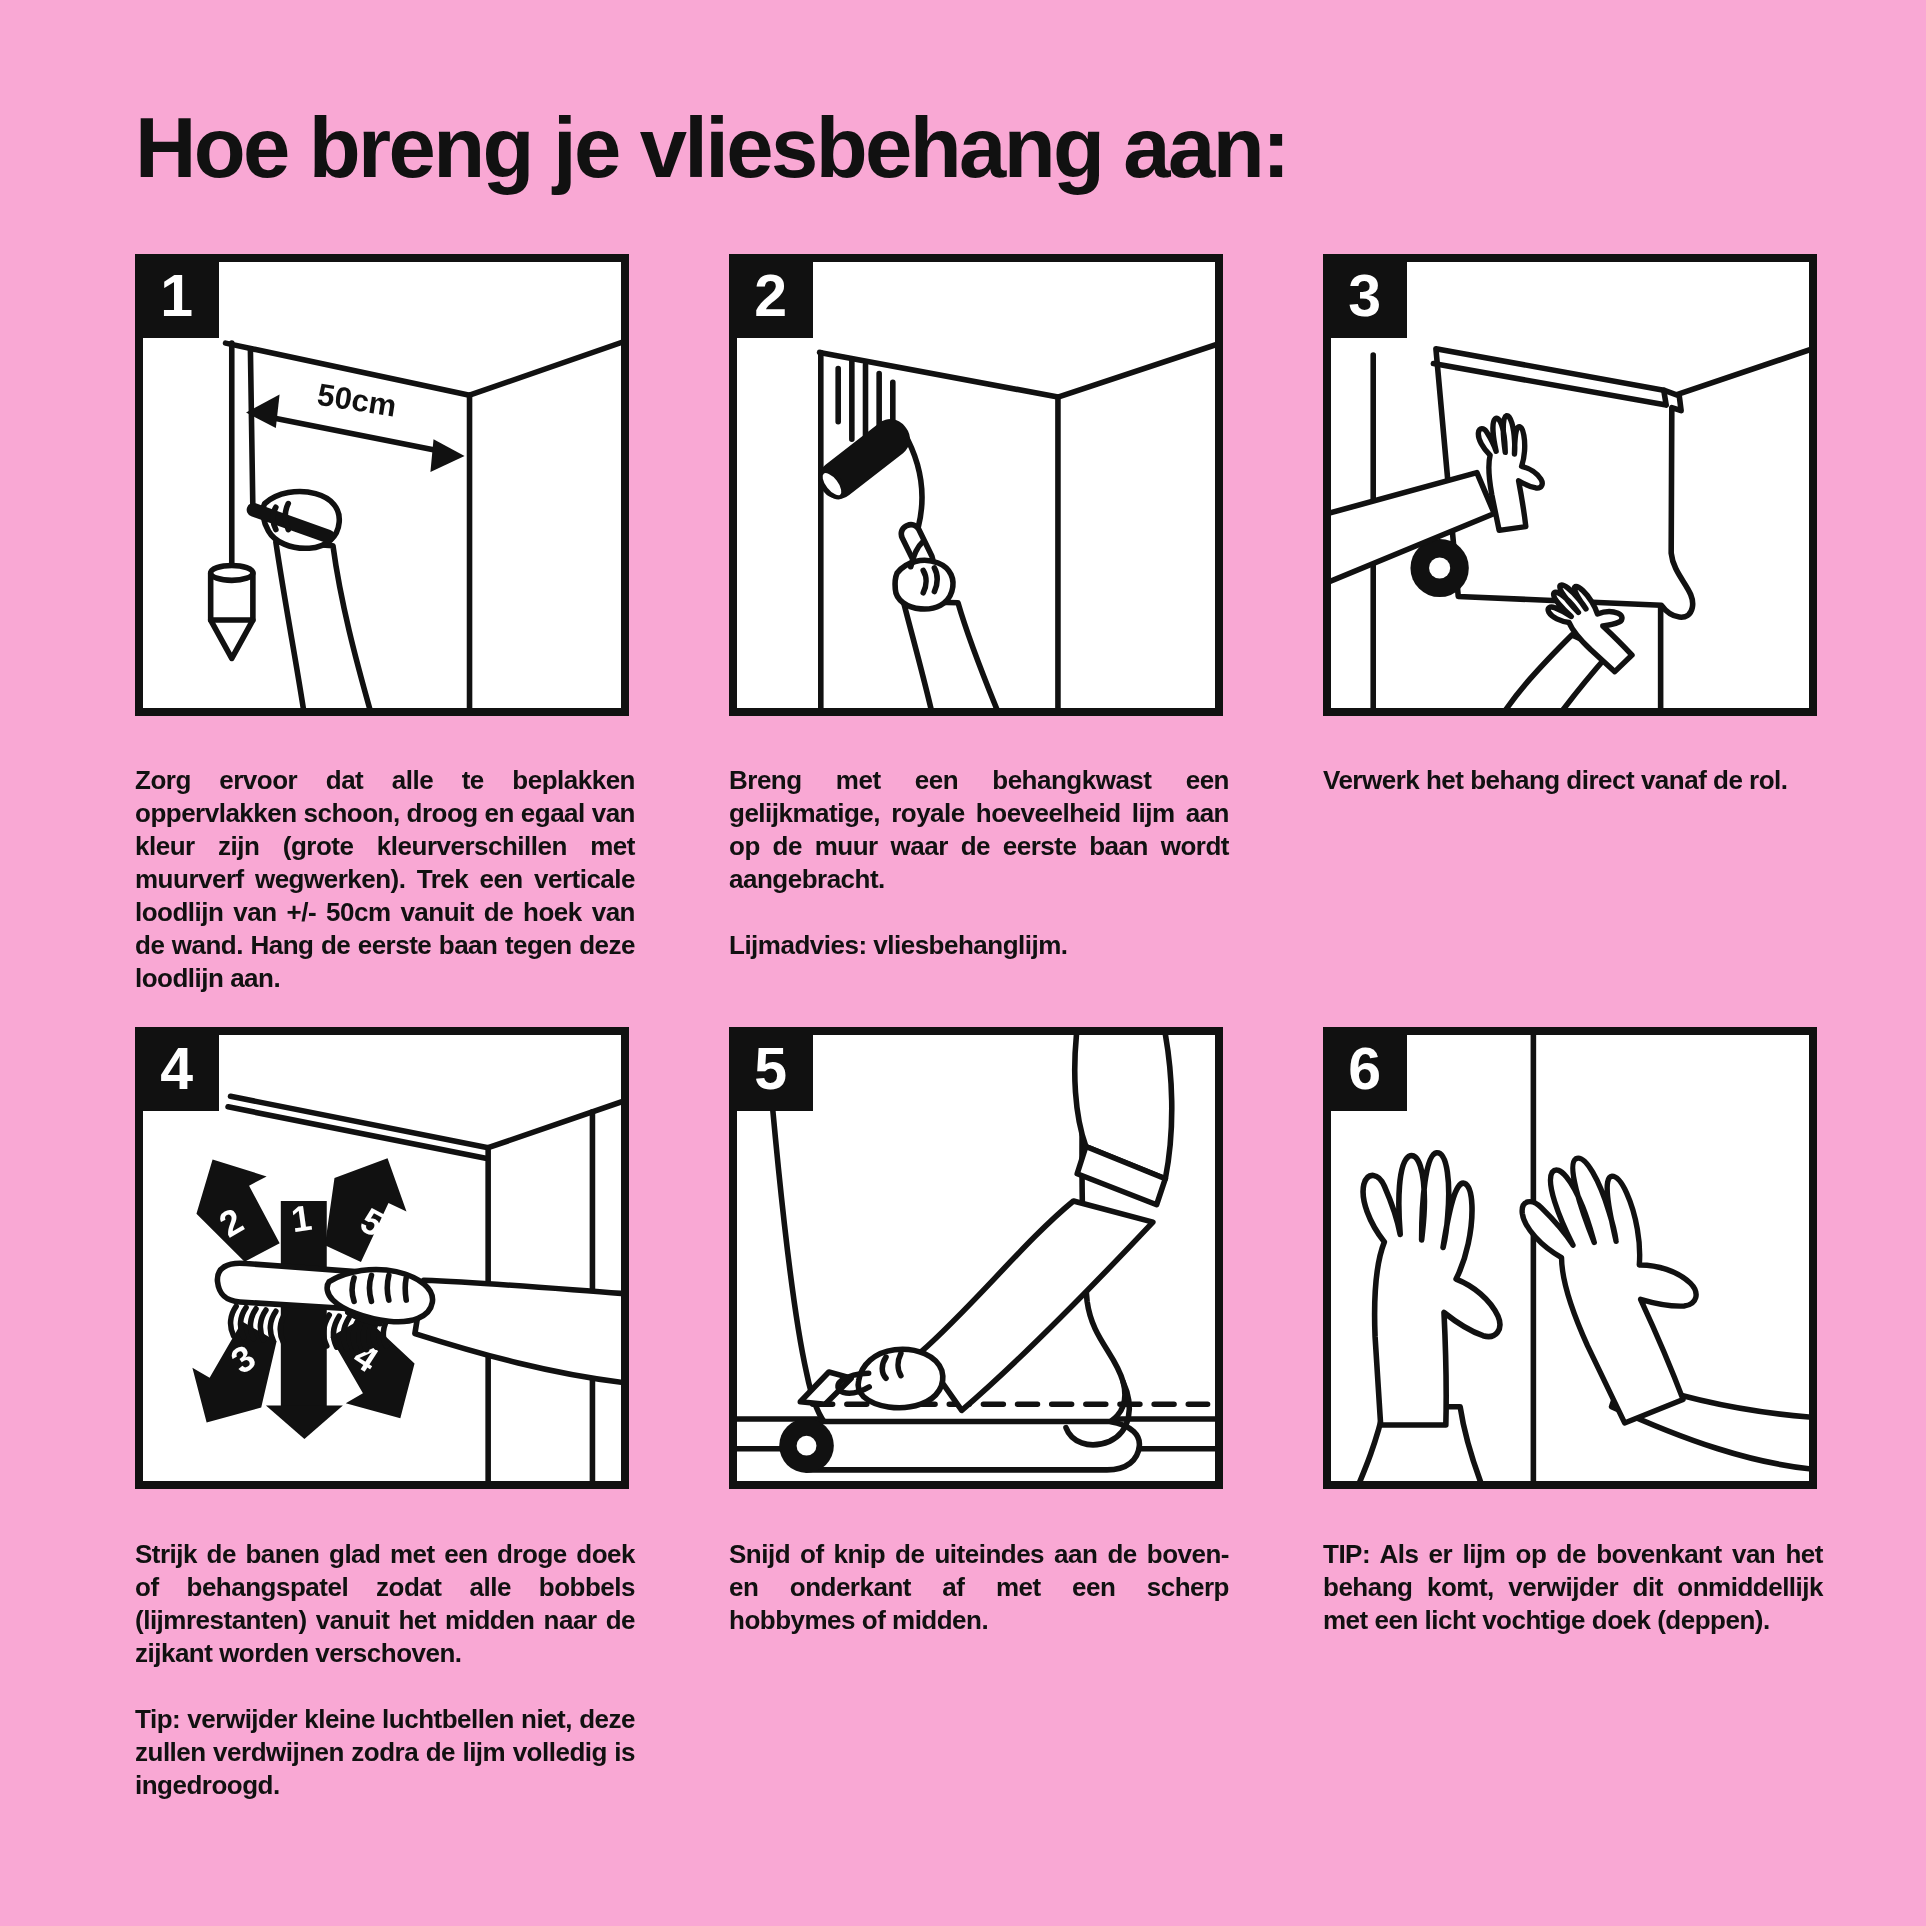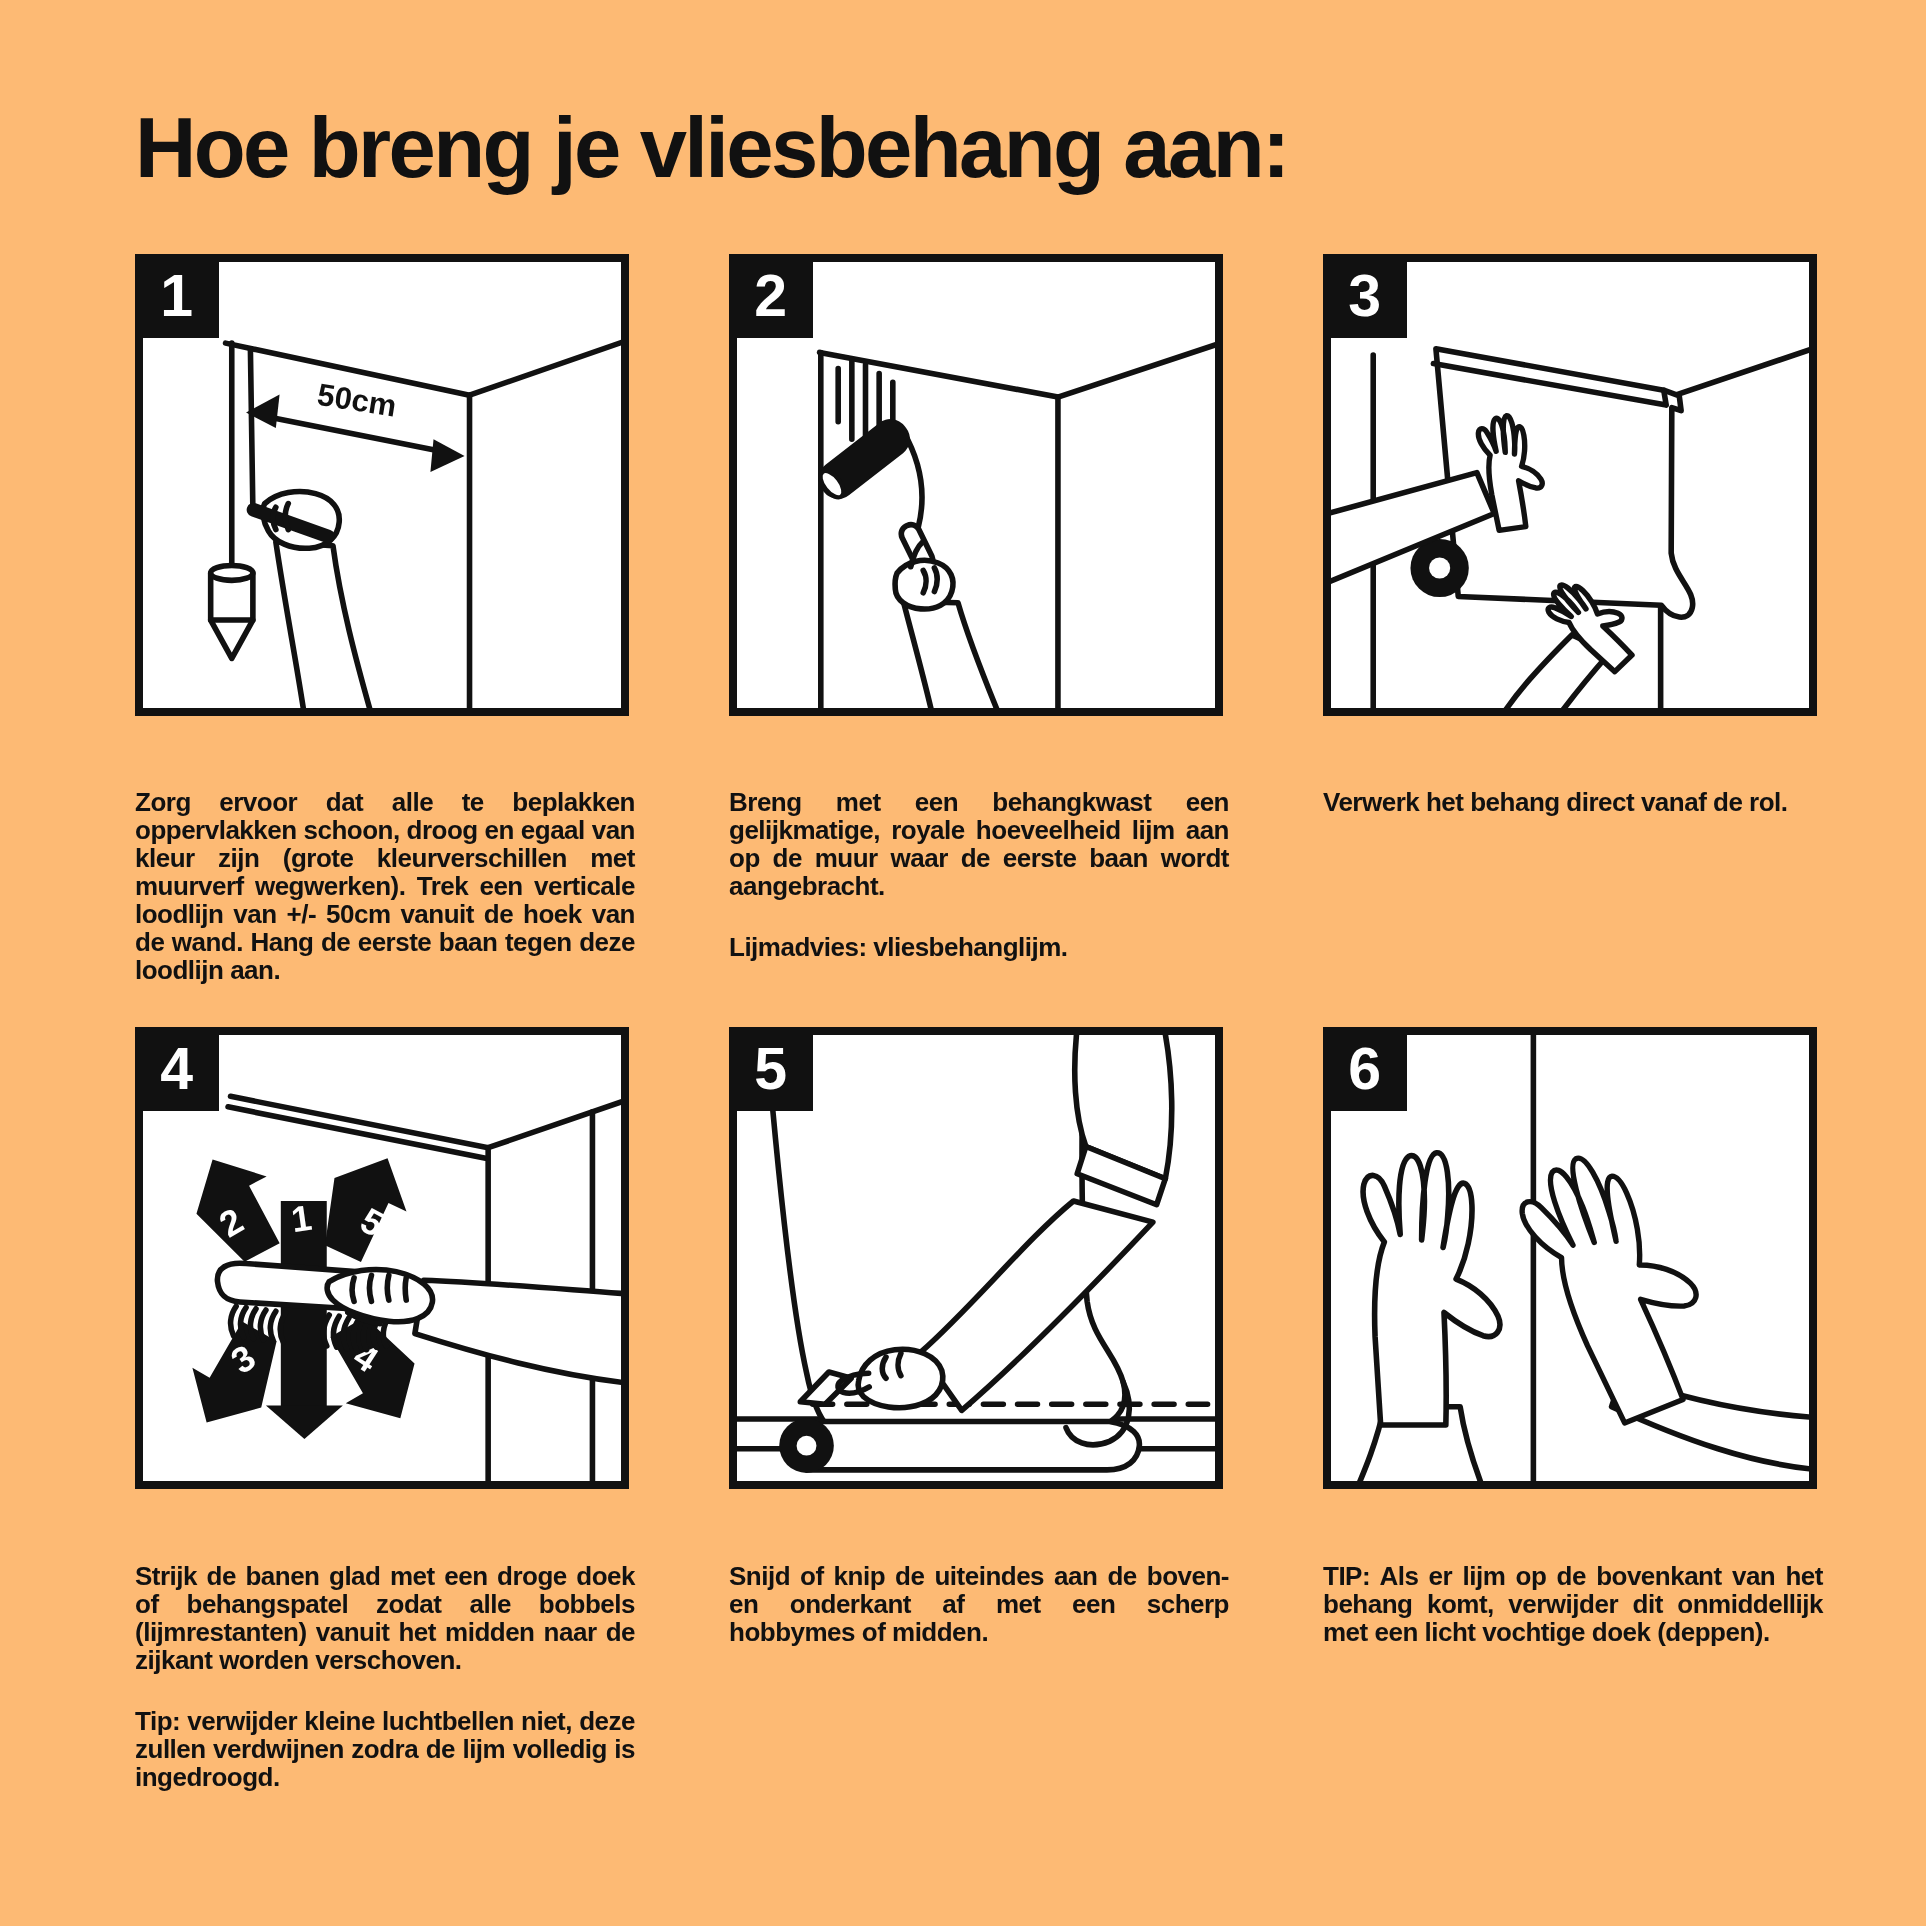--- a/index.html
+++ b/index.html
@@ -1,19 +1,19 @@
 <!DOCTYPE html>
 <html style="font-size:10.3px"><head>
 <meta charset="utf-8">
 <style>
   html,body{margin:0;padding:0;background:#ffffff;}
   .page{
     position:relative;
     width:1926px;height:1926px;
-    background:#fdba74;
+    background:#f9a8d4;
     font-family:"Liberation Sans",sans-serif;
     color:#111111;
     overflow:hidden;
   }
   .title{
     position:absolute;left:135px;top:101px;
     font-size:85px;line-height:1.1;font-weight:bold;
     letter-spacing:-2.6px;color:#111111;margin:0;
     white-space:nowrap;
   }
@@ -25,25 +25,24 @@
   .panel svg{display:block;width:478px;height:446px;}
   .badge{
     position:absolute;left:-8.3px;top:-8.3px;
     width:84px;height:84px;background:#111111;
     display:flex;align-items:center;justify-content:center;
     color:#ffffff;font-size:59px;font-weight:bold;
     z-index:5;
   }
   .caption{
     position:absolute;width:500px;
-    font-size:26px;line-height:28px;font-weight:bold;
+    font-size:26px;line-height:33px;font-weight:bold;
     letter-spacing:-0.5px;
     text-align:justify;text-justify:inter-word;
     color:#111111;
-    margin-top:24px;
   }
   .caption p{margin:0;}
   .caption p.gap{margin-top:33px;}
   
   #panel-1{left:135px;top:254px;}   #panel-2{left:729px;top:254px;}   #panel-3{left:1323px;top:254px;}
   #panel-4{left:135px;top:1027px;}  #panel-5{left:729px;top:1027px;}  #panel-6{left:1323px;top:1027px;}
   #caption-1{left:135px;top:764px;}  #caption-2{left:729px;top:764px;}  #caption-3{left:1323px;top:764px;}
   #caption-4{left:135px;top:1538px;}  #caption-5{left:729px;top:1538px;}  #caption-6{left:1323px;top:1538px;}
   .ink{stroke:#111111;stroke-width:9;fill:none;stroke-linecap:round;stroke-linejoin:round;}
   .fillw{fill:#ffffff;}

